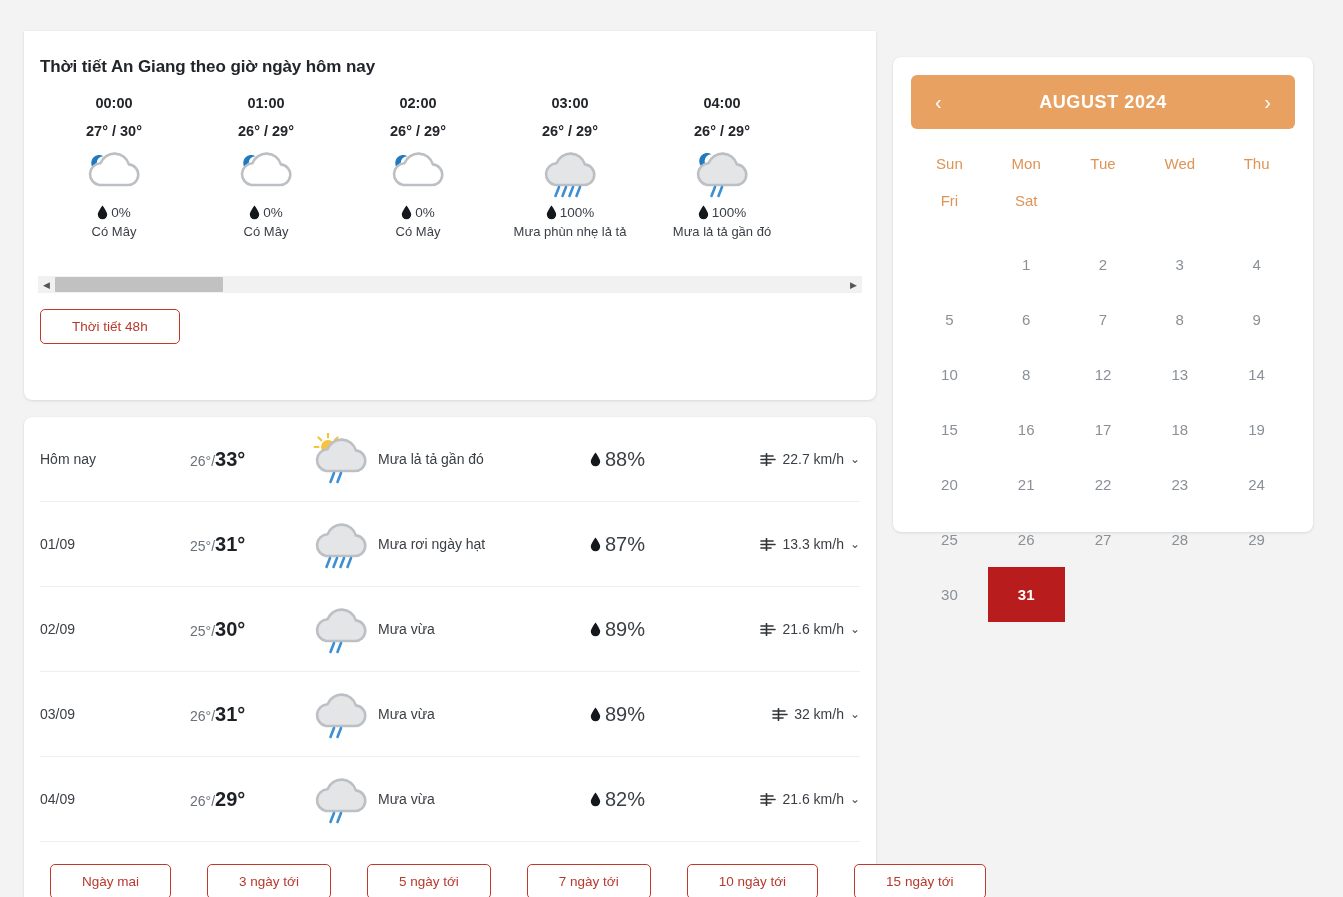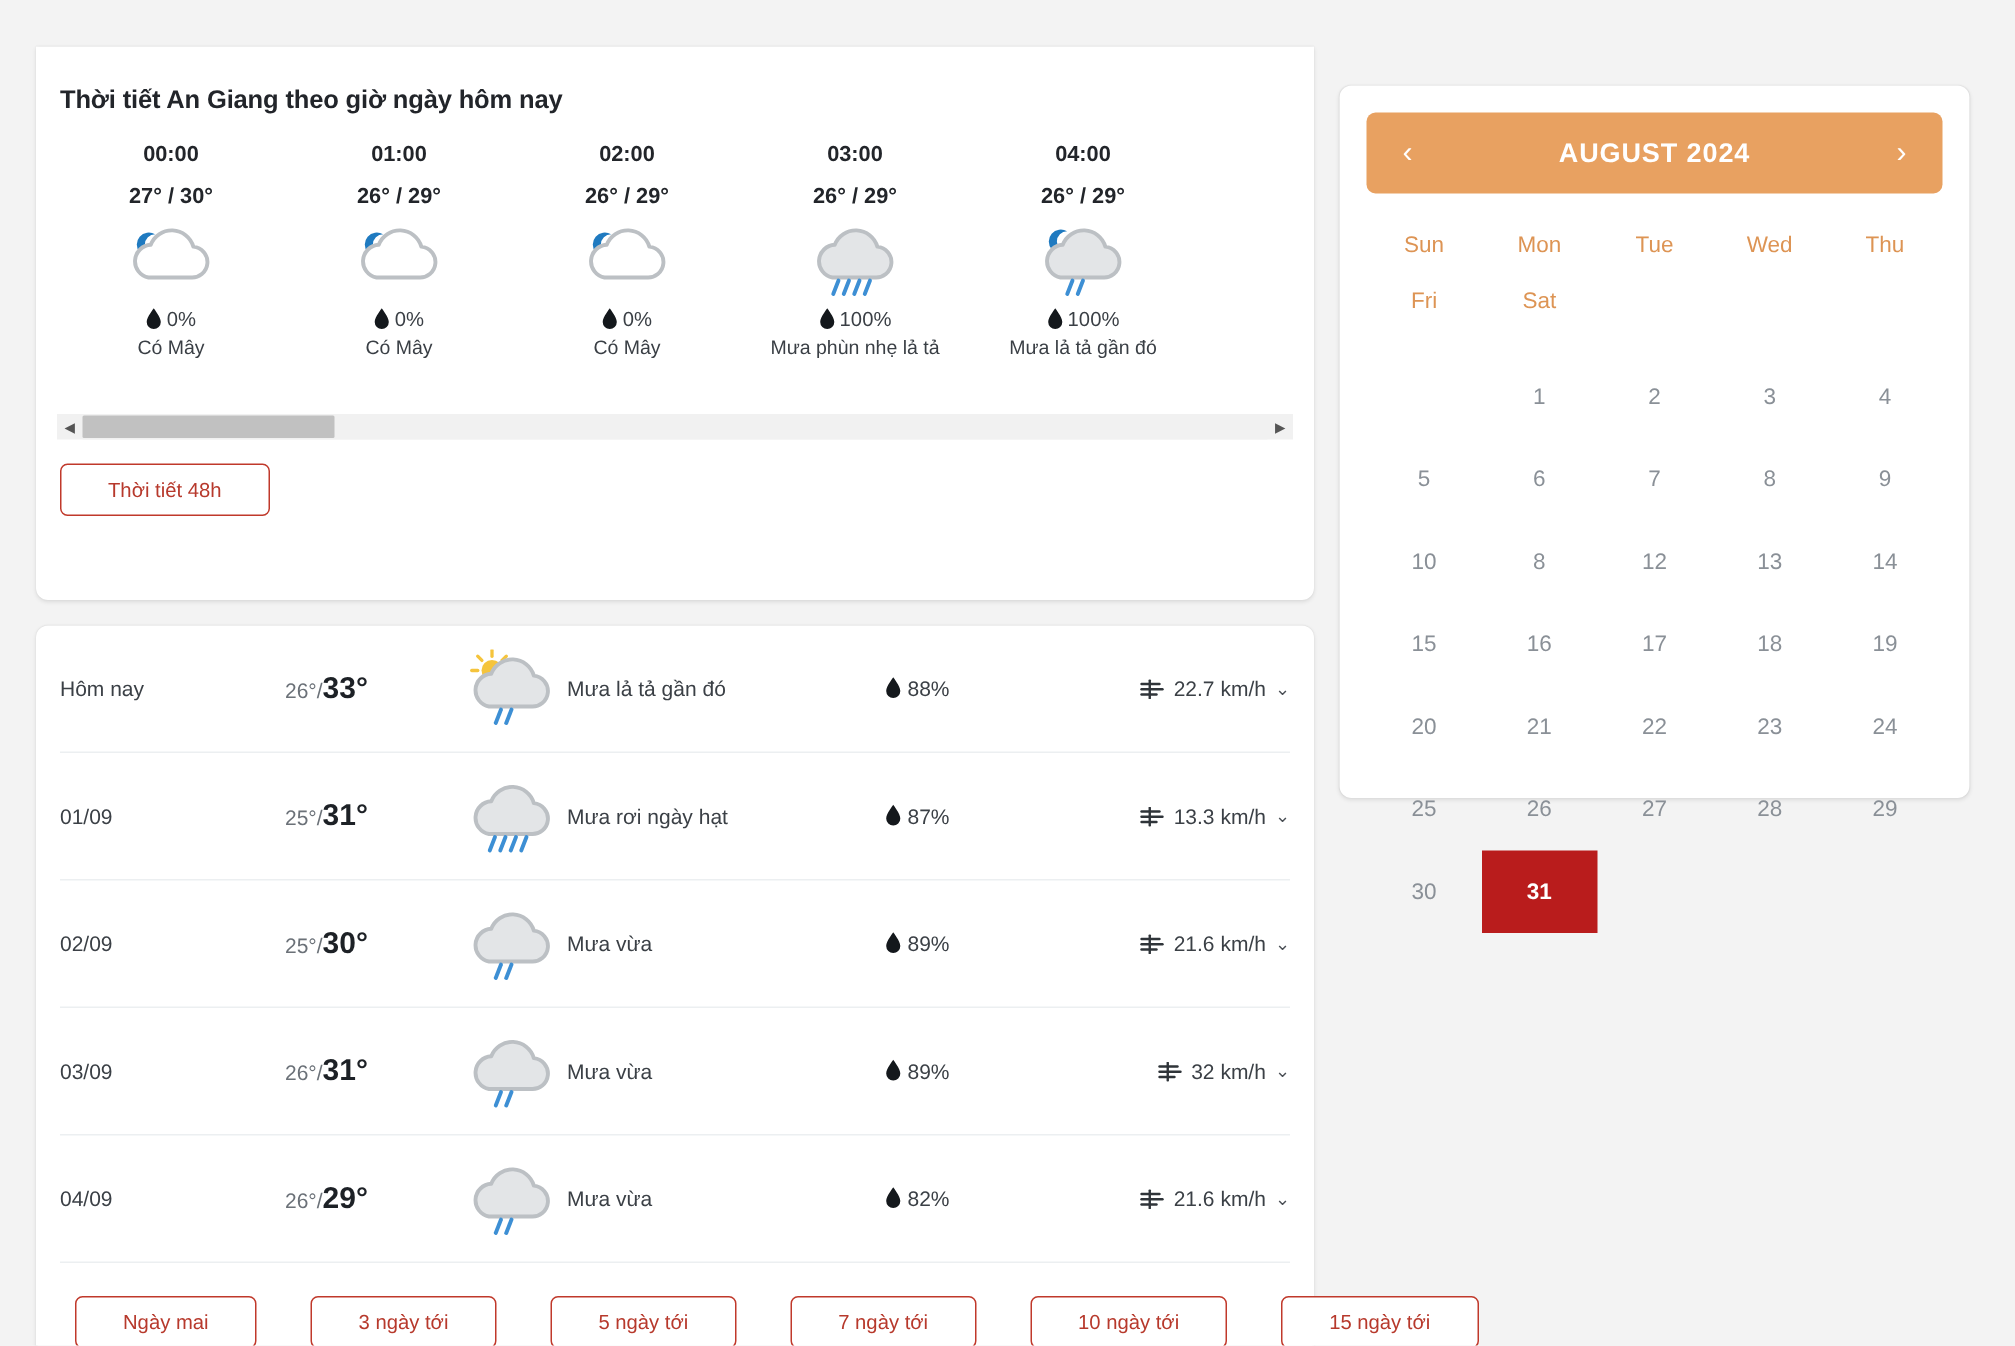--- a/index.html
+++ b/index.html
@@ -62,22 +62,22 @@
   .day-row {
     display: flex; align-items: center; height: 85px; margin: 0 16px;
     border-bottom: 1px solid #eceff1;
   }
   .day-row.last { border-bottom: 1px solid #eceff1; }
   .c-date  { width: 150px; font-size: 14px; color: #3b4046; }
   .c-temp  { width: 120px; font-size: 14px; color: #6b7178; white-space: nowrap; }
   .c-temp b { font-size: 20px; color: #1d2126; font-weight: bold; }
   .c-cond  { flex: 1; display: flex; align-items: center; gap: 6px; }
   .c-cond .txt { font-size: 14px; color: #3b4046; white-space: nowrap; }
-  .c-hum   { width: 120px; font-size: 14px; color: #3b4046;
-             display: flex; gap: 4px; }
+  .c-hum   { width: 120px; font-size: 20px; color: #3b4046;
+             display: flex; align-items: center; gap: 4px; }
   .c-wind  { width: 150px; font-size: 14px; color: #3b4046;
              display: flex; align-items: center; justify-content: flex-end; gap: 6px; }
   .chev { color: #4a4f55; font-size: 12px; }
 
   .range-row { display: flex; gap: 36px; padding: 22px 0 0 26px; }
 
   
   .cal-card { position: absolute; left: 893px; top: 18px; width: 420px; height: 475px;
               padding: 18px; }
   .cal-head {

